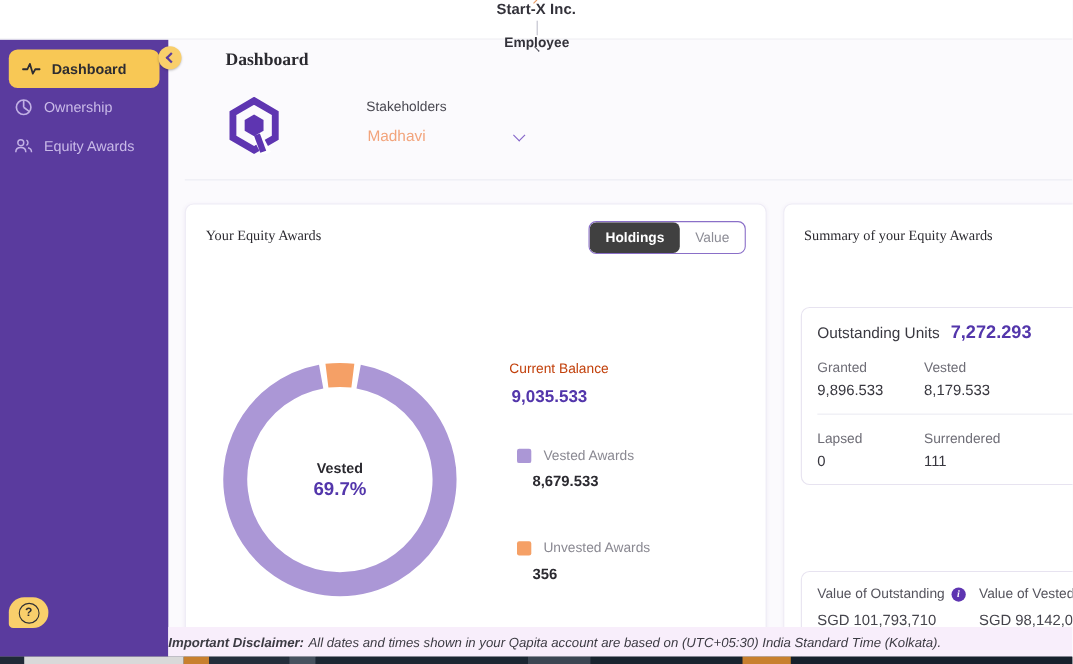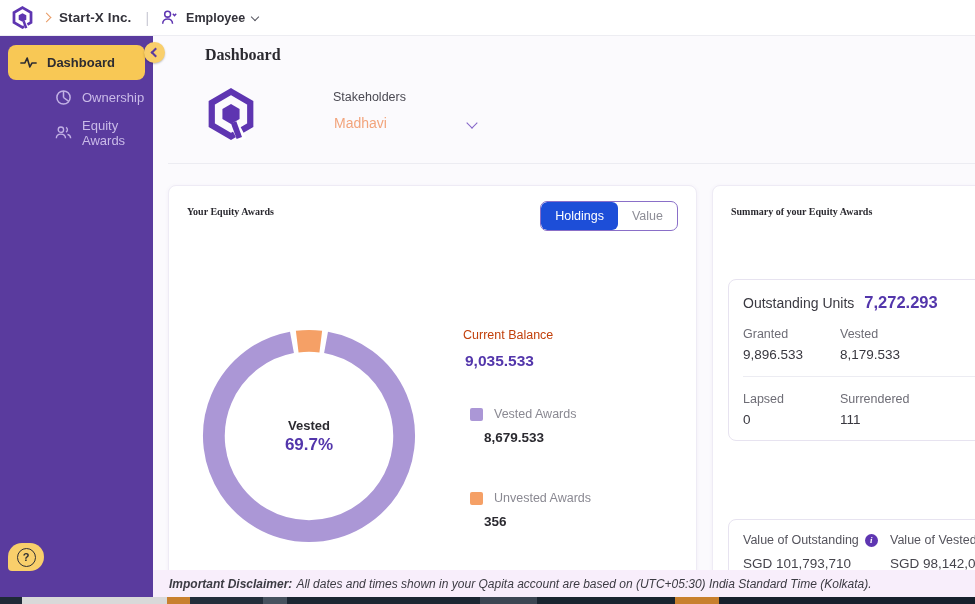--- a/index.html
+++ b/index.html
@@ -4,36 +4,36 @@
 <style>
   html,body{margin:0;padding:0;}
   body{
     width:975px;height:604px;position:relative;overflow:hidden;
     font-family:"Liberation Sans",sans-serif;background:#fbfafd;
     -webkit-font-smoothing:antialiased;
   }
   .serif{font-family:"Liberation Serif","DejaVu Serif",serif;}
   
   .topbar{position:absolute;left:0;top:0;width:975px;height:35px;background:#ffffff;
-    border-bottom:1px solid #ededf2;display:flex;align-items:center;z-index:4;}
+    border-bottom:1px solid #ededf2;display:flex;align-items:center;z-index:4;flex-direction:column;}
   .topbar .logo{margin-left:11px;width:23px;height:23px;}
   .chev{display:inline-block;width:6px;height:6px;border-right:1.7px solid #999;border-bottom:1.7px solid #999;}
   .chev.right{transform:rotate(-45deg);}
   .chev.down{transform:rotate(45deg);}
   .chev.left{transform:rotate(135deg);}
   .crumb-chev{margin:0 9px 0 9px;border-color:var(--salmon);}
   .company{font-size:13.5px;font-weight:bold;color:#33323a;letter-spacing:.1px;}
   .tb-sep{color:#c9c9d4;margin:0 12px 0 14px;font-size:14px;}
   .role{font-size:12.5px;font-weight:bold;color:#33323a;margin:0 7px 0 8px;}
   .role-chev{border-color:#55555f;width:5px;height:5px;margin-top:-2px;}
   
   .sidebar{position:absolute;left:0;top:35px;width:153px;height:562px;background:#5a3b9e;z-index:3;}
   .nav{padding-top:10px;}
   .nav-item{height:35px;display:flex;align-items:center;gap:10px;padding-left:13px;
-    color:#c9bae8;font-size:13px;cursor:pointer;margin-left:42px;}
+    color:#c9bae8;font-size:13px;cursor:pointer;}
   .nav-item.active{margin:0 8px;height:35px;background:#f8c855;border-radius:8px;
     color:#2d2c31;font-weight:bold;padding-left:12px;}
   .nav-item svg{flex:0 0 auto;}
   .collapse-btn{position:absolute;left:144px;top:7px;width:21px;height:21px;border-radius:50%;
     background:#f9cf6b;display:flex;align-items:center;justify-content:center;box-shadow:0 1px 2px rgba(0,0,0,.25);cursor:pointer;}
   .collapse-btn .chev{width:5px;height:5px;border-color:#5a3b9e;border-width:2px;margin-left:2px;}
   .help-btn{position:absolute;left:8px;top:508px;width:36px;height:28px;background:#f9cf6b;
     border-radius:14px 14px 14px 4px;display:flex;align-items:center;justify-content:center;cursor:pointer;}
   .help-q{width:17px;height:17px;border:1.6px solid #2f2f33;border-radius:50%;display:flex;
     align-items:center;justify-content:center;font-size:11px;font-weight:bold;color:#2f2f33;}
@@ -43,26 +43,26 @@
   .big-logo{position:absolute;left:52px;top:53px;width:52px;height:52px;}
   .sh-label{position:absolute;left:180px;top:55px;font-size:12.5px;color:#4a4952;}
   .sh-value{position:absolute;left:181px;top:80px;font-size:14px;color:#f2a47c;cursor:pointer;}
   .sh-chev{position:absolute;left:315px;top:84px;border-color:#8464c8;width:7px;height:7px;cursor:pointer;}
   .top-divider{position:absolute;left:15px;right:0;top:128px;border-top:1px solid #ececf2;}
   .card{position:absolute;background:#fff;border:1px solid #eeebf5;border-radius:8px;
     box-shadow:0 1px 4px rgba(90,59,158,.06);}
   .card-left{left:15px;top:150px;width:527px;height:440px;}
   .card-right{left:559px;top:150px;width:300px;height:440px;}
   .card-head{display:flex;align-items:flex-start;padding:15px 18px 0 18px;}
-  .card-title{font-size:10px;font-weight:bold;color:#2b2a30;padding-top:5px;}
+  .card-title{font-size:13px;font-weight:normal;color:#2b2a30;padding-top:5px;}
   
   .toggle{margin-left:auto;display:flex;border:1px solid #8a6fc8;border-radius:7px;background:#fff;
     overflow:hidden;height:28px;}
   .toggle .opt{display:flex;align-items:center;padding:0 14px;font-size:12.5px;color:#8d8d96;cursor:pointer;}
-  .toggle .opt.sel{background:#1d4ed8;color:#fff;font-weight:normal;border-radius:6px;}
+  .toggle .opt.sel{background:#404040;color:#fff;font-weight:bold;border-radius:6px;}
   
   .donut-wrap{position:absolute;left:31px;top:141px;width:218px;height:218px;}
   .donut-center{position:absolute;inset:0;display:flex;flex-direction:column;align-items:center;
     justify-content:center;gap:2px;pointer-events:none;}
   .donut-center .l1{font-size:13px;font-weight:bold;color:#2b2a30;}
   .donut-center .l2{font-size:17px;font-weight:bold;color:var(--accent);}
   .cb-label{position:absolute;left:294px;top:142px;font-size:12.5px;color:#c2410c;}
   .cb-value{position:absolute;left:296px;top:166px;font-size:15.5px;font-weight:bold;color:var(--accent);}
   .legend-row{position:absolute;display:flex;align-items:center;gap:11px;}
   .legend-sq{width:13px;height:13px;border-radius:2px;}
@@ -81,21 +81,21 @@
   .stat-value{font-size:13.5px;color:#38373f;margin-top:6px;}
   .stat-div{grid-column:1 / span 2;border-top:1px solid #ececf2;margin-top:14px;}
   .val-grid{display:grid;grid-template-columns:147px auto;}
   .val-label{font-size:12.5px;color:#55545d;display:flex;align-items:center;gap:6px;}
   .val-value{font-size:13.5px;color:#45444c;margin-top:9px;}
   .info-dot{width:13px;height:13px;border-radius:50%;background:#5e35b1;color:#fff;font-size:9px;
     font-weight:bold;display:flex;align-items:center;justify-content:center;font-family:"Liberation Serif",serif;
     font-style:italic;cursor:pointer;}
   
   .disclaimer{position:absolute;left:153px;right:0;top:570px;height:27px;background:#f8eefb;
-    display:flex;align-items:center;padding-left:16px;z-index:5;font-size:12px;color:#3c3b43;font-style:italic;}
+    display:flex;align-items:center;z-index:5;font-size:12px;color:#3c3b43;font-style:italic;}
   .disclaimer b{font-weight:bold;margin-right:4px;}
   .bottom-strip{position:absolute;left:0;top:597px;width:975px;height:7px;z-index:6;background:#17202c;}
   .bottom-strip span{position:absolute;top:0;height:7px;display:block;}
 </style>
 </head>
 <body>
 
 <div class="topbar">
   <svg class="logo" viewBox="0 0 100 100">
     <path d="M50 7 L87 28.5 V71.5 L50 93 L13 71.5 V28.5 Z" fill="none" stroke="#5e35b1" stroke-width="12"></path>

